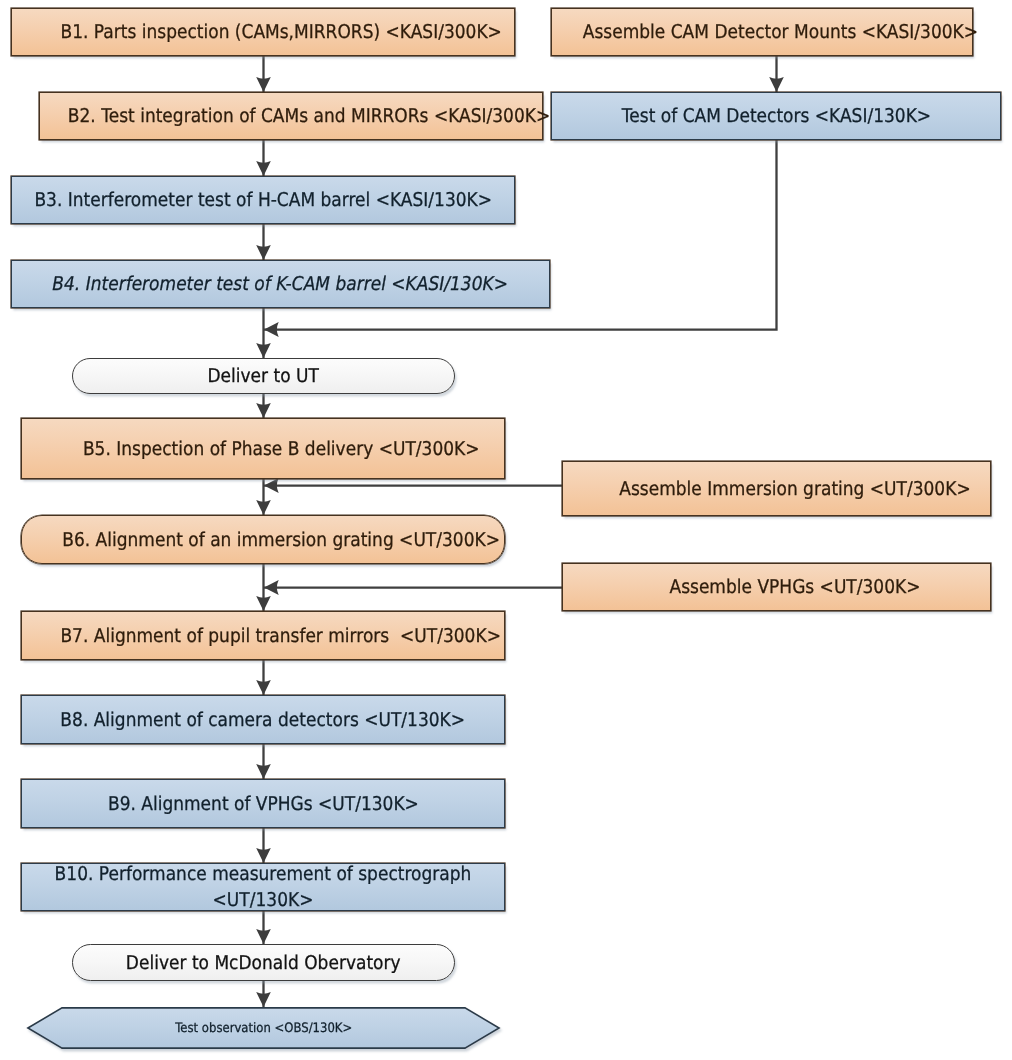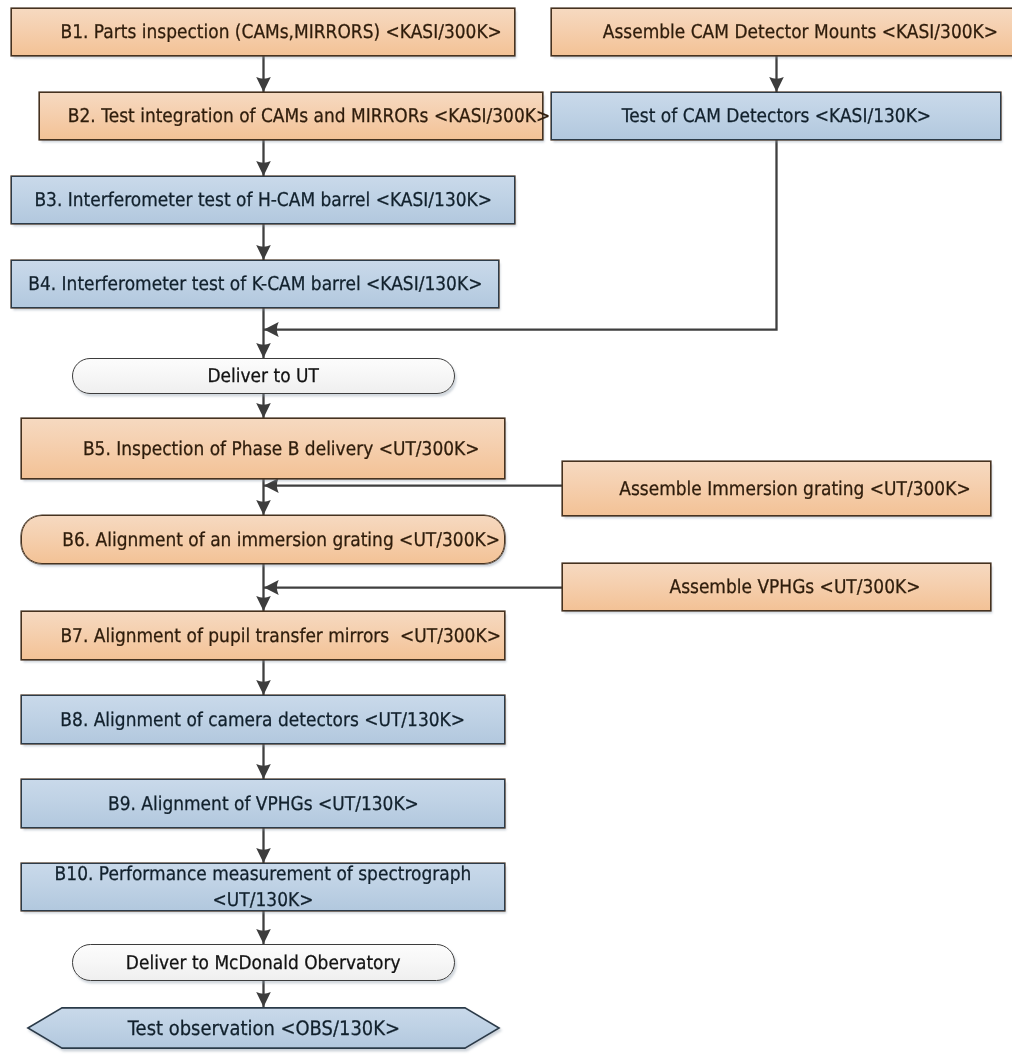--- a/index.html
+++ b/index.html
@@ -17,21 +17,21 @@
   .rect{border:1px solid #43301f;box-shadow:0 0 0 0.6px #43301f, 1.6px 2.6px 2.2px rgba(140,154,170,0.45);}
   .orange{background:linear-gradient(180deg,#f6d9c0 0%,#f5cfae 45%,#f3c296 100%);
           border-color:#46321f;color:#2e1c0b;padding-left:36px;}
   .blue{background:linear-gradient(180deg,#c9d9ea 0%,#bfd2e5 45%,#b2c8de 100%);
         border-color:#2c3b49;color:#11202c;}
   .pill{background:linear-gradient(180deg,#fcfcfc 0%,#f7f7f7 45%,#efefef 100%);
         border:1.35px solid #3c3c3c;border-radius:999px;color:#121212;box-shadow:1.6px 2.6px 2.2px rgba(140,154,170,0.40);}
   .hexwrap{position:absolute;z-index:3;}
   .hexlabel span{display:block;position:relative;top:0.5px;transform:scaleX(0.8965);transform-origin:center;white-space:pre;-webkit-text-stroke:0.28px currentColor;}
   .hexlabel{position:absolute;display:flex;align-items:center;justify-content:center;
-            text-align:center;font-size:20px;color:#11202c;
+            text-align:center;font-size:13px;color:#11202c;
             line-height:1.18;}
 </style>
 </head>
 <body>
 
 <div id="stage">
 
   <svg id="wires" width="1012" height="1060" viewBox="0 0 1012 1060">
     <g fill="#3d3d3d" stroke="#3f3f3f" stroke-width="2.3" stroke-linecap="butt">
 
@@ -90,25 +90,25 @@
   </div>
 
   <div class="node rect orange" style="left:11px;top:92px;width:504px;height:48px;margin-left:28px;">
     <span>B2. Test integration of CAMs and MIRRORs &lt;KASI/300K&gt;</span>
   </div>
 
   <div class="node rect blue" style="left:11px;top:176px;width:504px;height:48px;">
     <span>B3. Interferometer test of H-CAM barrel &lt;KASI/130K&gt;</span>
   </div>
 
-  <div class="node rect blue" style="left:11px;top:260px;width:488px;height:48px;">
+  <div class="node rect blue" style="left:11px;top:260px;width:539px;height:48px;font-style:italic;">
     <span>B4. Interferometer test of K-CAM barrel &lt;KASI/130K&gt;</span>
   </div>
 
-  <div class="node rect orange" style="left:551px;top:8px;width:462px;height:48px;align-items:center;">
+  <div class="node rect orange" style="left:551px;top:8px;width:422px;height:48px;align-items:center;">
     <span>Assemble CAM Detector Mounts &lt;KASI/300K&gt;</span>
   </div>
 
   <div class="node rect blue" style="left:551px;top:92px;width:450px;height:48px;">
     <span>Test of CAM Detectors &lt;KASI/130K&gt;</span>
   </div>
 
   <div class="node pill" style="left:72px;top:358px;width:383px;height:36px;">
     <span>Deliver to UT</span>
   </div>

